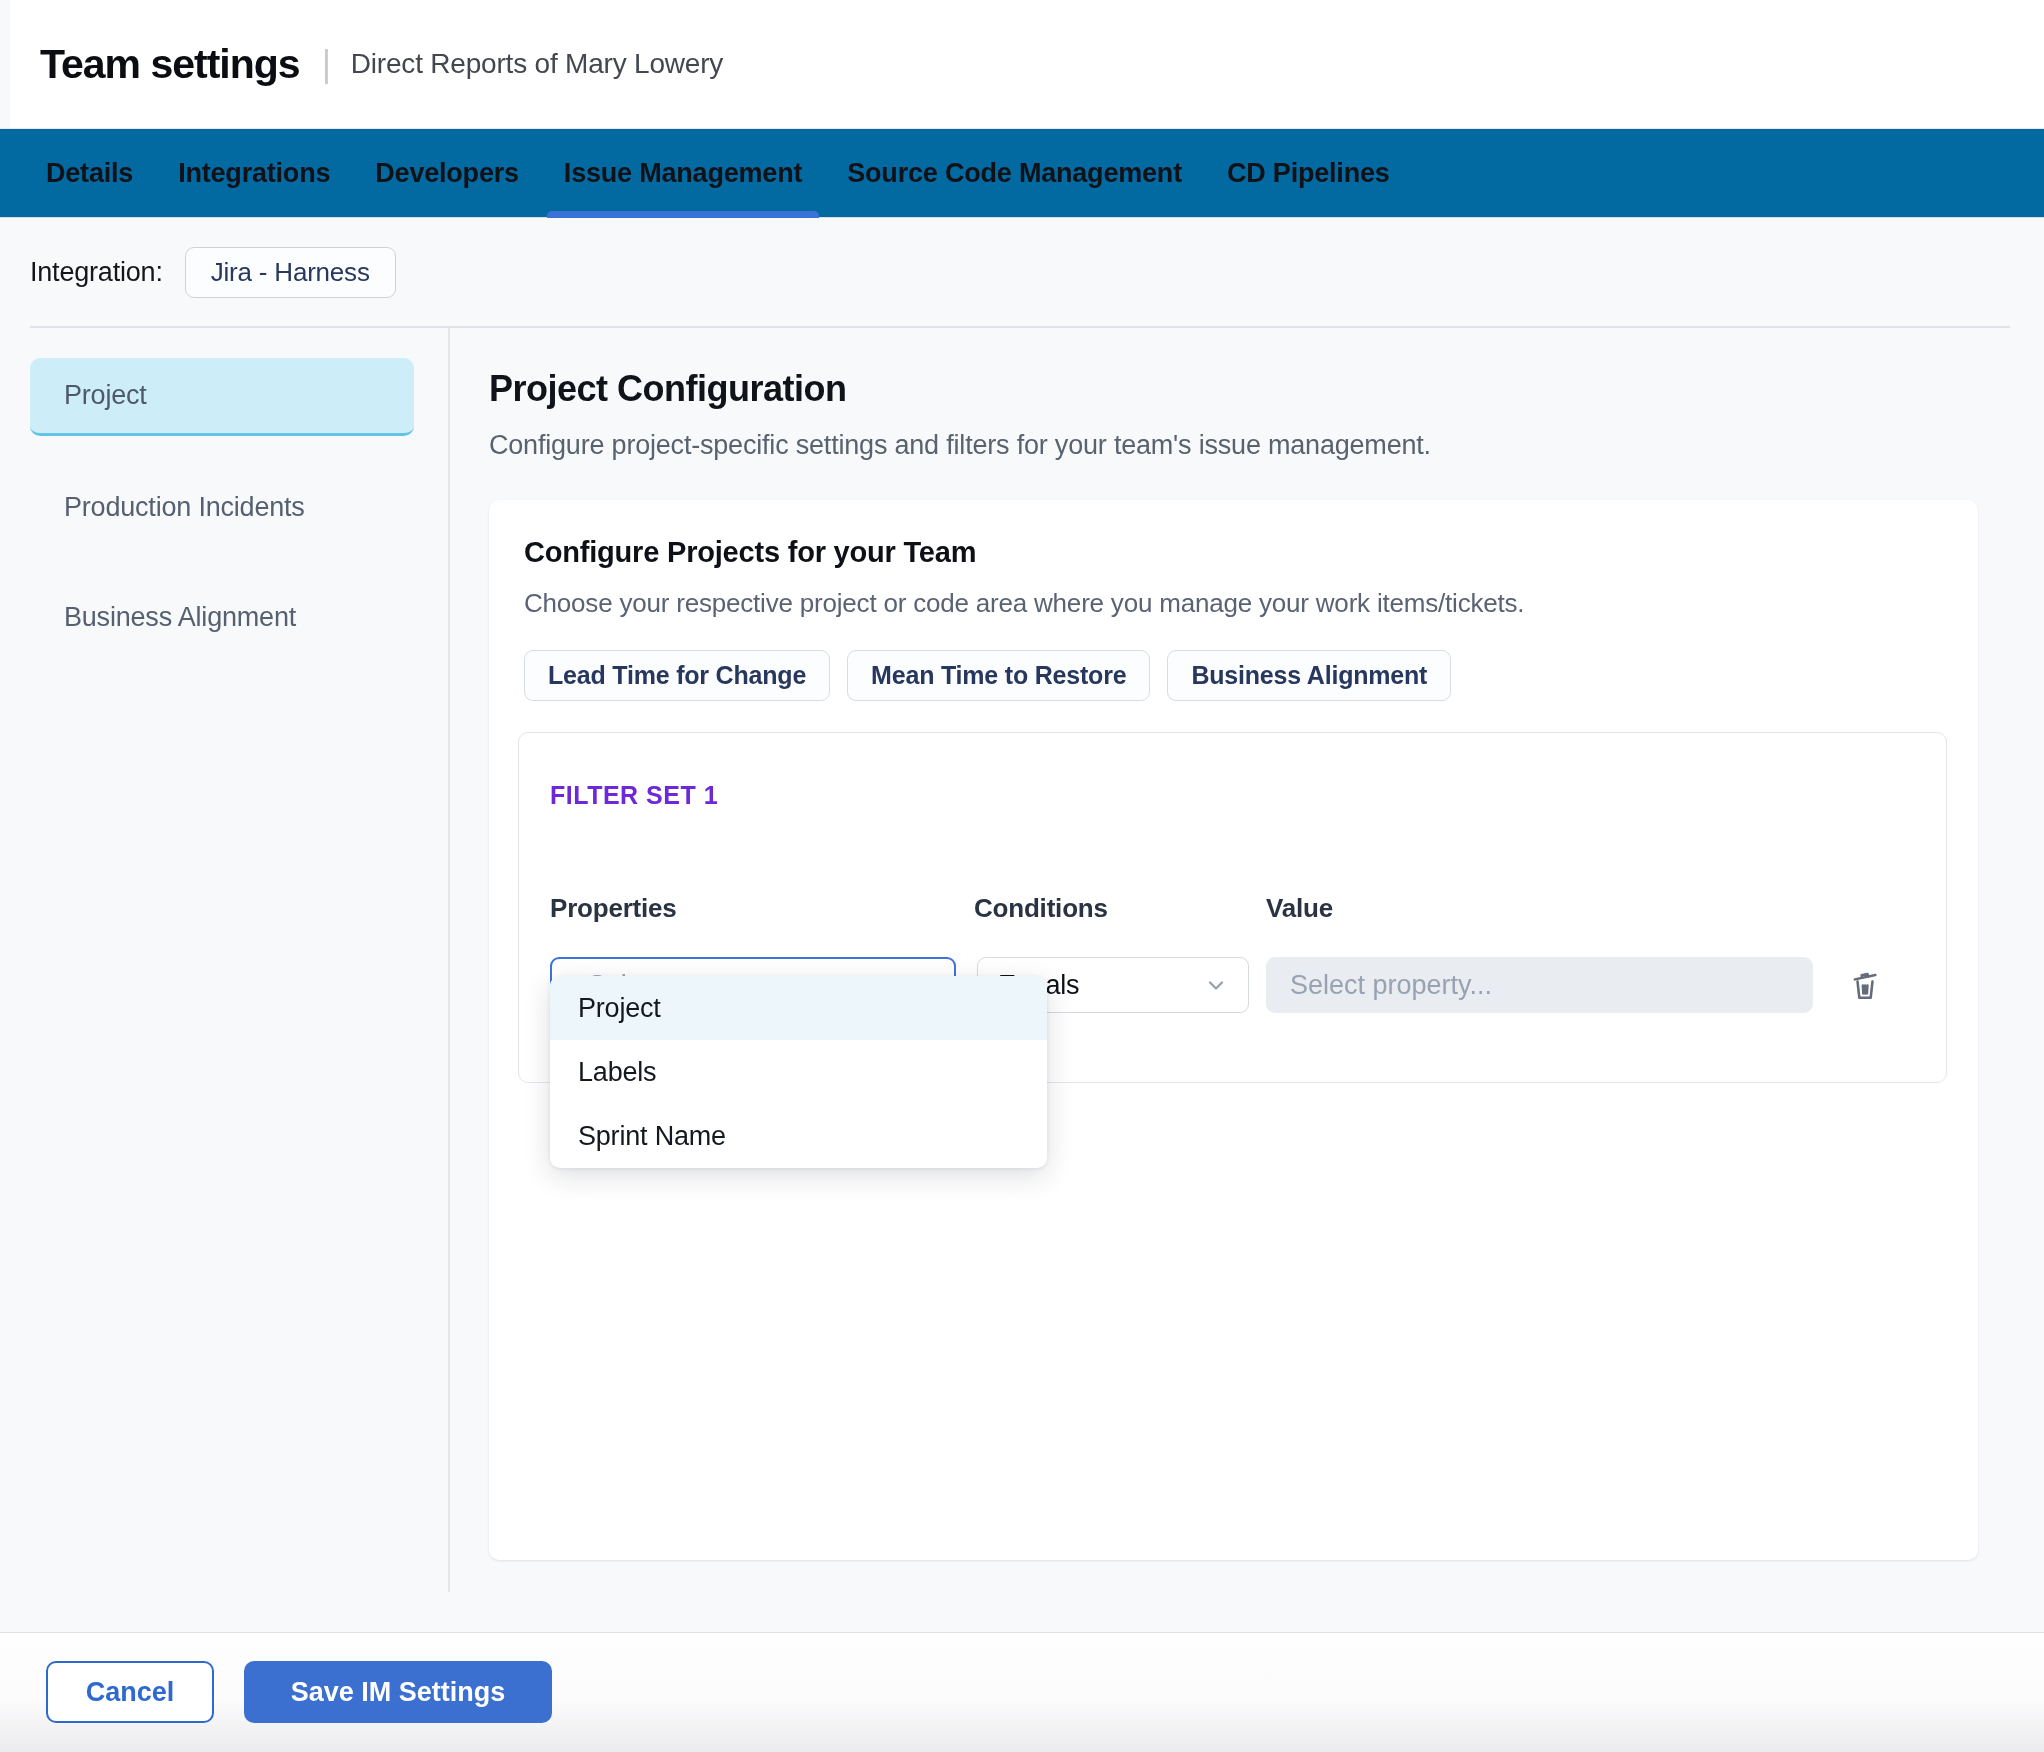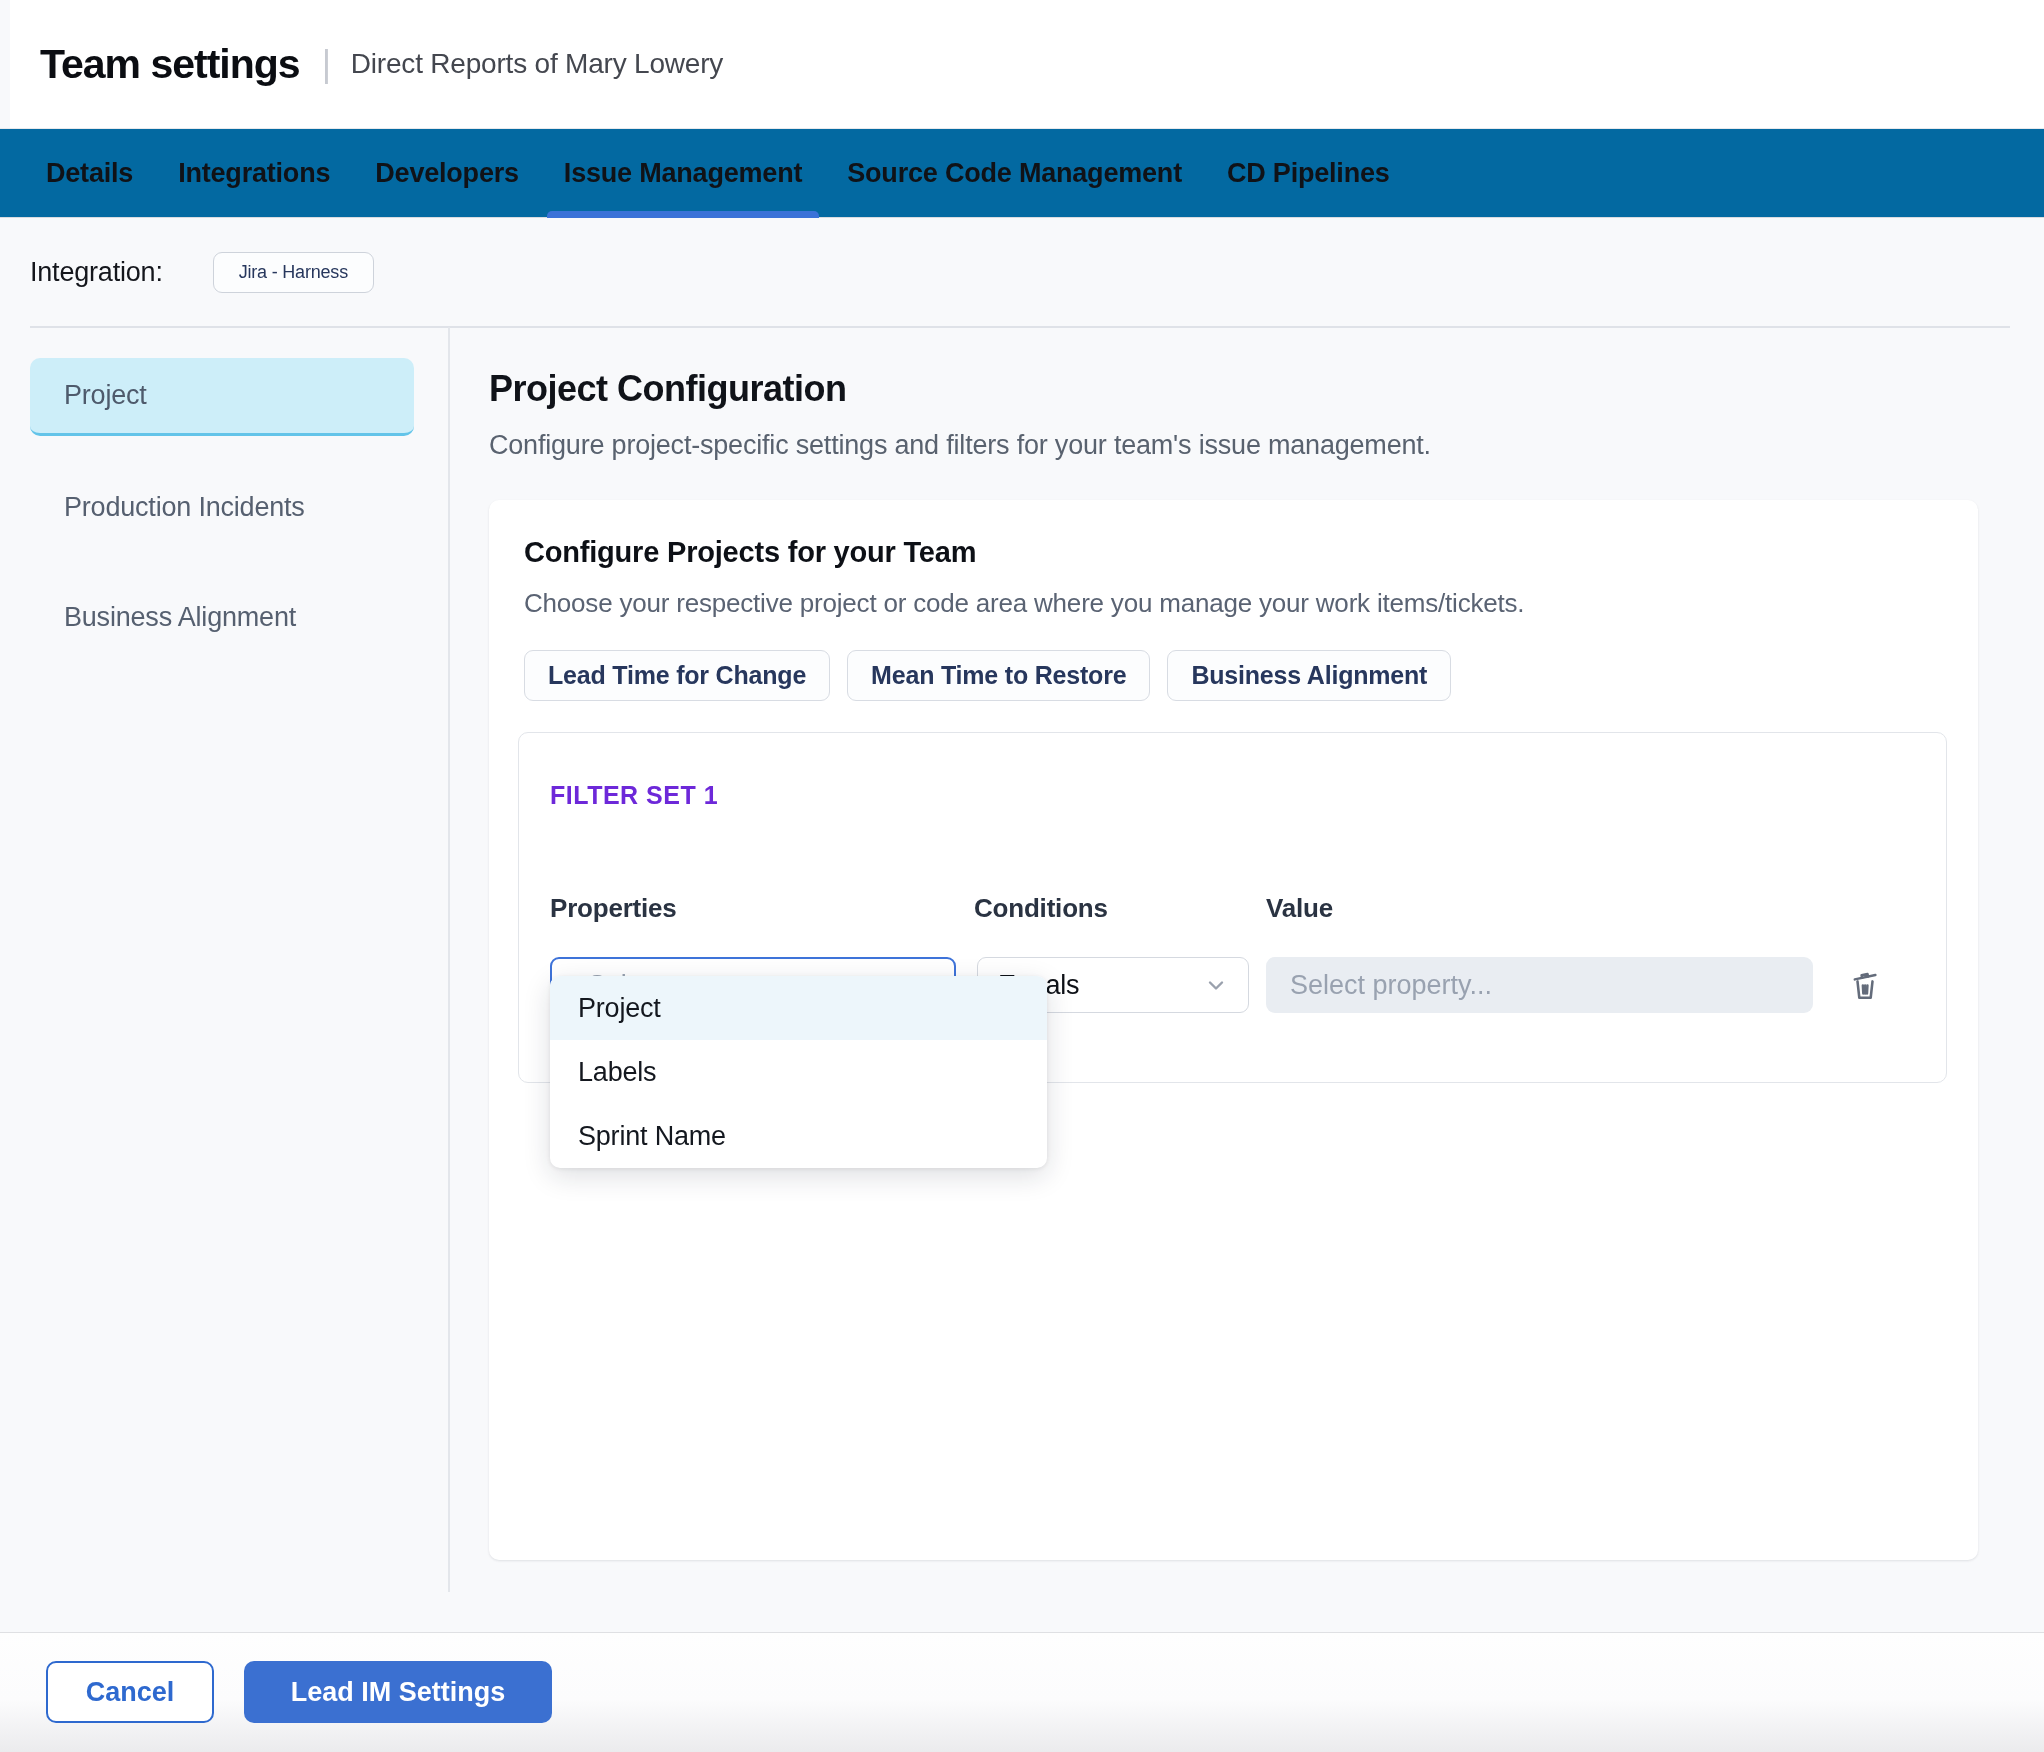--- a/index.html
+++ b/index.html
@@ -22,21 +22,21 @@
          font-size:27px; font-weight:700; color:#101217; cursor:pointer; }
   .tab .underline { display:none; }
   .tab.active .underline { display:block; position:absolute; left:-1px; right:-1px; bottom:-1px;
          height:7px; background:#3b72d8; border-radius:5px 5px 0 0; }
 
   
   .integration-bar { position:absolute; top:219px; left:0; right:0; height:107px; background:#f8f9fb;
             display:flex; align-items:center; padding-left:30px; gap:22px; }
   .integration-label { font-size:27px; color:#14161c; }
   .integration-chip { display:inline-flex; align-items:center; border:1.5px solid #ced3db; border-radius:9px;
-            background:#fcfdfe; padding:9px 25px; font-size:18px; color:#27375d; cursor:pointer;margin-left:28px; }
+            background:#fcfdfe; padding:9px 25px; font-size:26px; color:#27375d; cursor:pointer; }
   .bar-divider { position:absolute; top:326px; left:30px; right:34px; height:1.5px; background:#dfe2e8; }
 
   
   .sidebar-divider { position:absolute; left:448px; top:327px; width:1.5px; height:1265px; background:#e3e6eb; }
   .sidebar { position:absolute; left:30px; top:358px; width:384px; }
   .side-item { height:78px; display:flex; align-items:center; padding-left:34px;
                font-size:27px; color:#566070; border-radius:10px; margin-bottom:32px; cursor:pointer; }
   .side-item.active { background:#cdeef9; border-bottom:3px solid #63c4e9; color:#4e5a6c; }
 
   
@@ -181,16 +181,16 @@
   </div>
 
   <div class="dropdown">
     <div class="dd-item highlighted">Project</div>
     <div class="dd-item">Labels</div>
     <div class="dd-item">Sprint Name</div>
   </div>
 
   <div class="footer">
     <button class="btn btn-cancel">Cancel</button>
-    <button class="btn btn-save">Lead IM Settings</button>
+    <button class="btn btn-save">Save IM Settings</button>
   </div>
 
 </div>
 
 </body></html>

